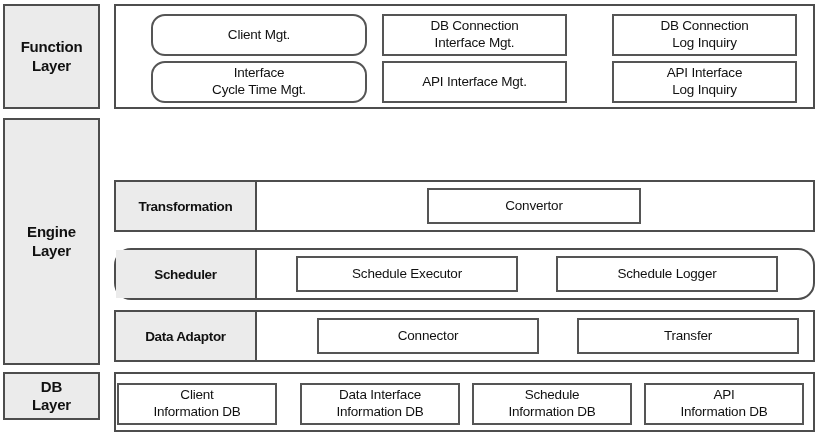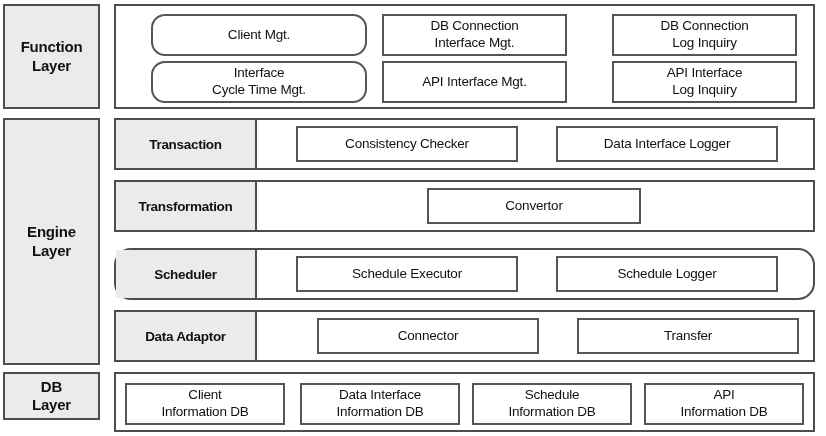--- a/index.html
+++ b/index.html
@@ -123,21 +123,21 @@
   
   #db-label { left: 3px;  top: 372px; width: 97px;  height: 48px; }
   #db-panel { left: 114px; top: 372px; width: 701px; height: 60px; }
 
   .db-cell {
     position: absolute;
     top: 9px;
     height: 42px;
     width: 160px;
   }
-  .db-1 { left: 9px; }
+  .db-1 { left: 1px; }
   .db-2 { left: 184px; }
   .db-3 { left: 356px; }
   .db-4 { left: 528px; }
 </style>
 </head>
 <body>
 
 <div id="diagram">
 
   <div class="layer-label" id="function-label">
@@ -190,27 +190,20 @@
     </div>
   </div>
 
   <div class="layer-label" id="engine-label">
     <div>
       <div>Engine</div>
       <div>Layer</div>
     </div>
   </div>
 
-  <div class="row" id="row-transaction">
-    <div class="row-label">Transaction</div>
-    <div class="row-body">
-      <div class="cell eng-cell eng-c1">Consistency Checker</div>
-      <div class="cell eng-cell eng-c2">Data Interface Logger</div>
-    </div>
-  </div>
 
   <div class="row" id="row-transformation">
     <div class="row-label">Transformation</div>
     <div class="row-body">
       <div class="cell eng-cell eng-wide">Convertor</div>
     </div>
   </div>
 
   <div class="row" id="row-scheduler">
     <div class="row-label">Scheduler</div>

